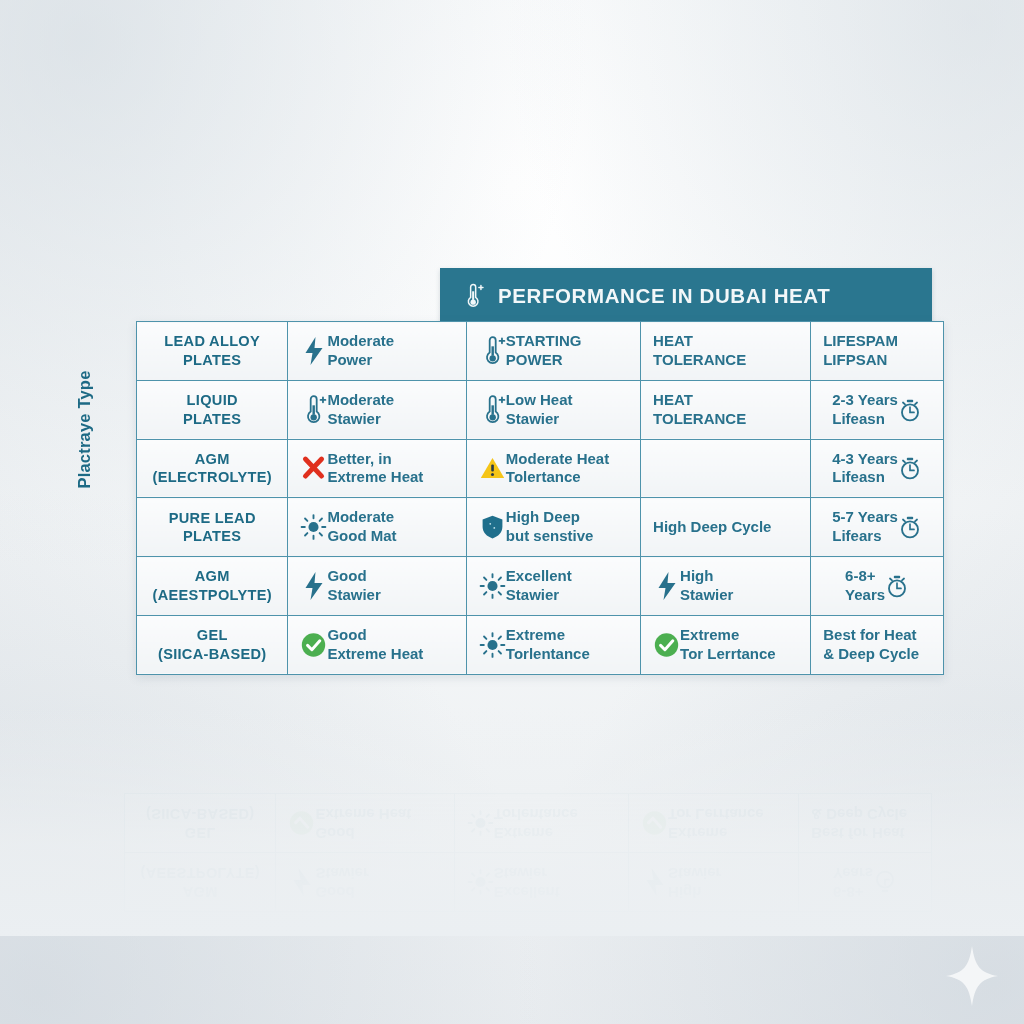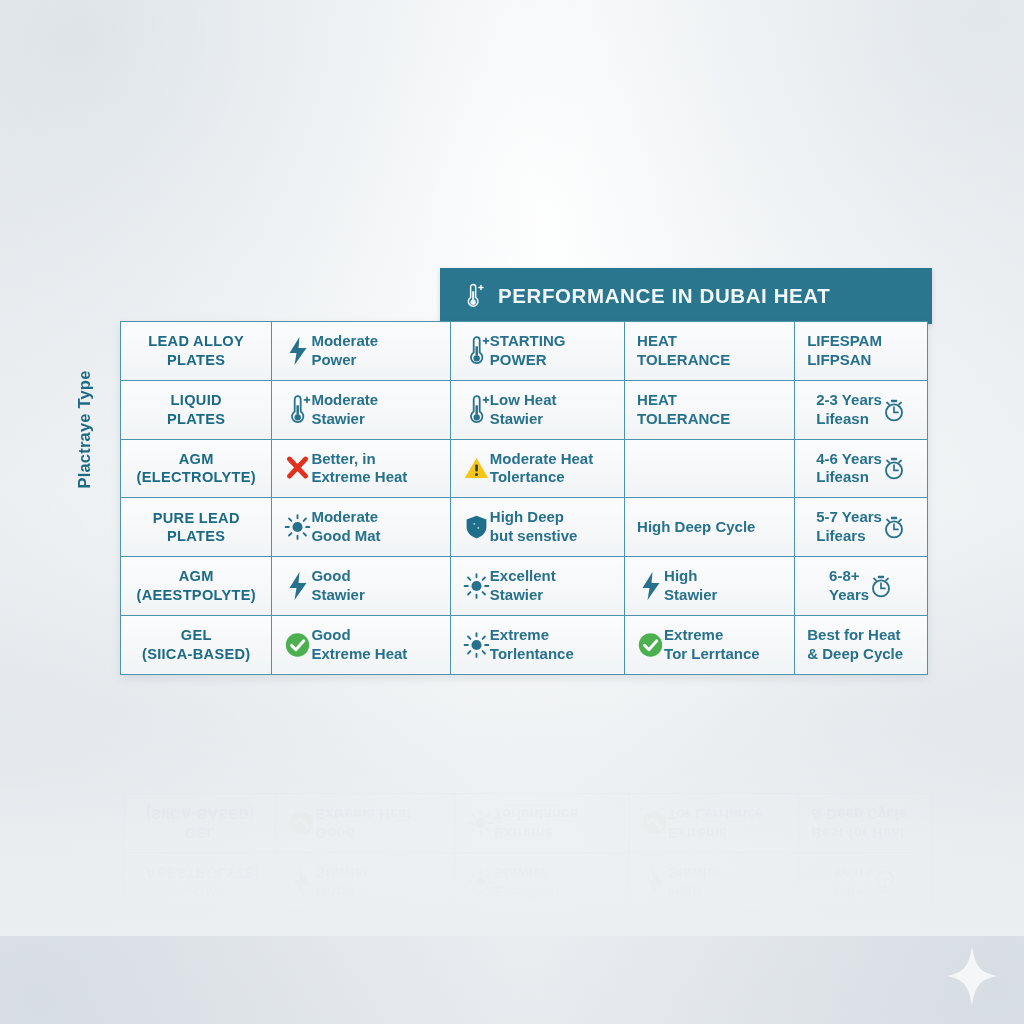--- a/index.html
+++ b/index.html
@@ -43,21 +43,21 @@
     display:flex;align-items:center;gap:14px;
     padding-left:22px;box-sizing:border-box;
     box-shadow:0 2px 5px rgba(40,70,90,.18);
   }
   .header-bar .htitle{
     color:#f2f7f9;font-weight:bold;font-size:20.5px;letter-spacing:.6px;
     white-space:nowrap;
   }
 
   table.grid{
-    position:absolute;left:120px;top:321px;
+    position:absolute;left:136px;top:321px;
     width:808px;border-collapse:collapse;
     table-layout:fixed;
     box-shadow:0 3px 9px rgba(70,95,115,.13);
   }
   table.grid td{
     border:1.6px solid #4e93ab;
     background:linear-gradient(180deg,#fbfcfd 0%,#f1f4f6 100%);
     vertical-align:middle;
     padding:10px 12px;
     box-sizing:border-box;
@@ -269,21 +269,21 @@
         <td class="col3">
           <div class="cell plain">
               <div class="txt">
             <div></div>
           </div>
             </div>
         </td>
         <td class="col4">
           <div class="cell right">
             <div class="txt">
-              <div>4-6 Years</div>
+              <div>4-3 Years</div>
                 <div>Lifeasn</div>
             </div>
             <svg class="icon sm" viewBox="0 0 30 32">
                 <circle cx="15" cy="19" r="10" fill="none" stroke="#28718c" stroke-width="2.3"></circle>
                 <path d="M15 12.5v6.5h5" stroke="#28718c" stroke-width="2.1" fill="none" stroke-linecap="round"></path>
                 <rect x="11" y="3.2" width="8" height="3" rx="1.1" fill="#28718c"></rect>
                 <path d="M6.2 6.6l2.6 2.3M23.8 6.6l-2.6 2.3" stroke="#28718c" stroke-width="2.2" stroke-linecap="round"></path>
               </svg>
           </div>
         </td>

